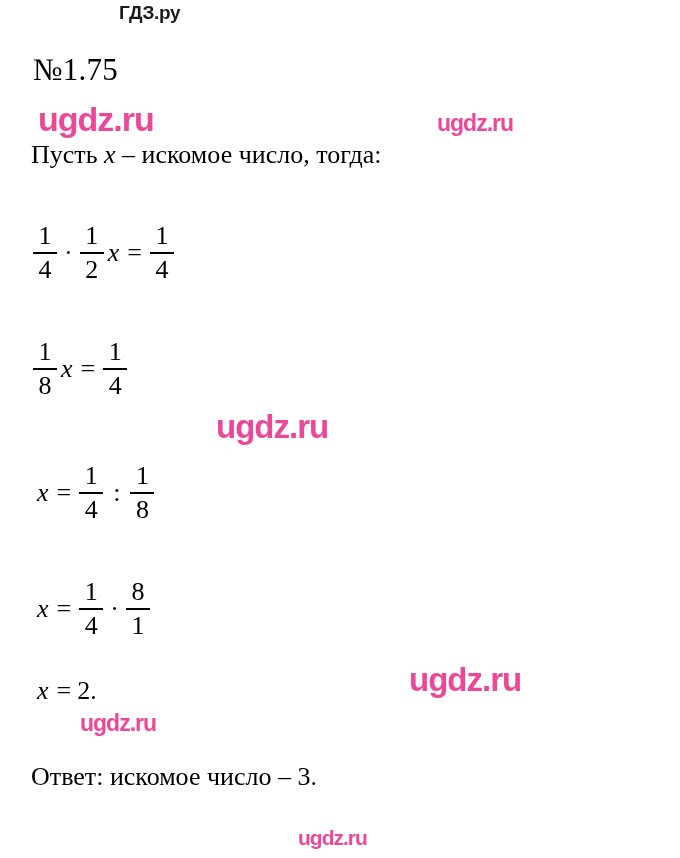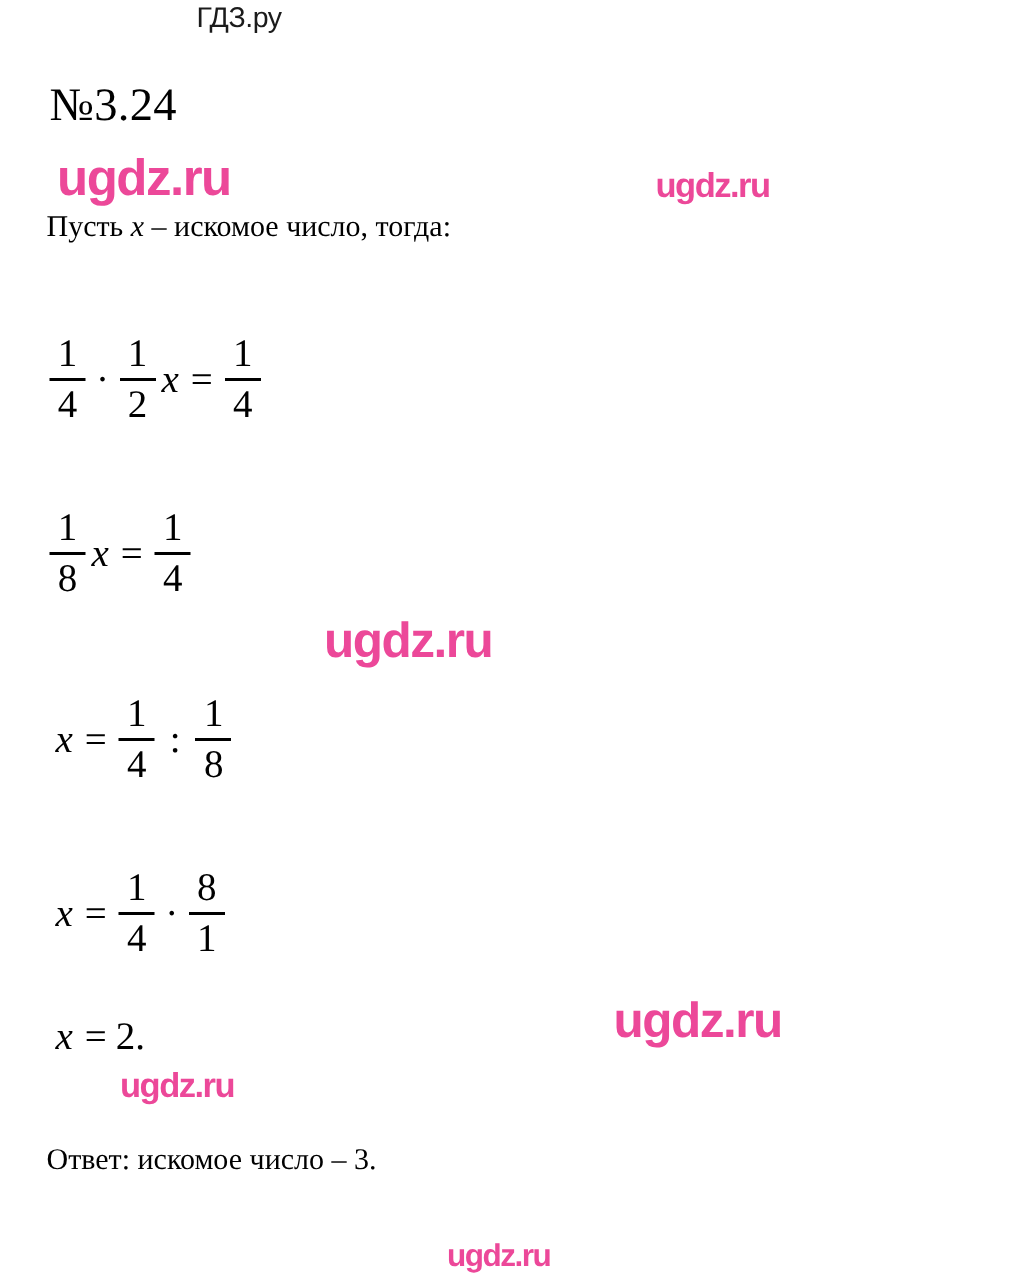--- a/index.html
+++ b/index.html
@@ -13,24 +13,24 @@
     font-family: "Liberation Serif", serif;
     color: #000000;
     position: relative;
     overflow: hidden;
   }
 
   
   .site-header {
     position: absolute;
     top: 2px;
-    left: 131px;
+    left: 119px;
     font-family: "Liberation Sans", sans-serif;
     font-size: 19px;
-    font-weight: normal;
+    font-weight: bold;
     color: #1b1b1b;
     letter-spacing: -0.3px;
   }
 
   
   .wm {
     position: absolute;
     font-family: "Liberation Sans", sans-serif;
     font-weight: bold;
     color: #ec4899;
@@ -50,21 +50,21 @@
     position: absolute;
     left: 33px;
     top: 52px;
     font-size: 31px;
     letter-spacing: 0.2px;
   }
 
   
   .text-line {
     position: absolute;
-    font-size: 20px;
+    font-size: 26px;
     white-space: nowrap;
   }
   .line-premise { left: 31px; top: 140px; }
   .line-answer  { left: 31px; top: 762px; }
 
   .ital { font-style: italic; }
 
   
   .math-row {
     position: absolute;
@@ -120,21 +120,21 @@
 
 <div class="site-header">ГДЗ.ру</div>
 
 <div class="wm wm-1">ugdz.ru</div>
 <div class="wm wm-2">ugdz.ru</div>
 <div class="wm wm-3">ugdz.ru</div>
 <div class="wm wm-4">ugdz.ru</div>
 <div class="wm wm-5">ugdz.ru</div>
 <div class="wm wm-6">ugdz.ru</div>
 
-<div class="task-no">№3.24</div>
+<div class="task-no">№1.75</div>
 
 <div class="text-line line-premise">
   <span>Пусть </span><span class="ital">x</span><span> – искомое число, тогда:</span>
 </div>
 
 <div class="math-row row-1">
     <span class="frac">
       <span class="num">1</span>
       <span class="bar"></span>
       <span class="den">4</span>

